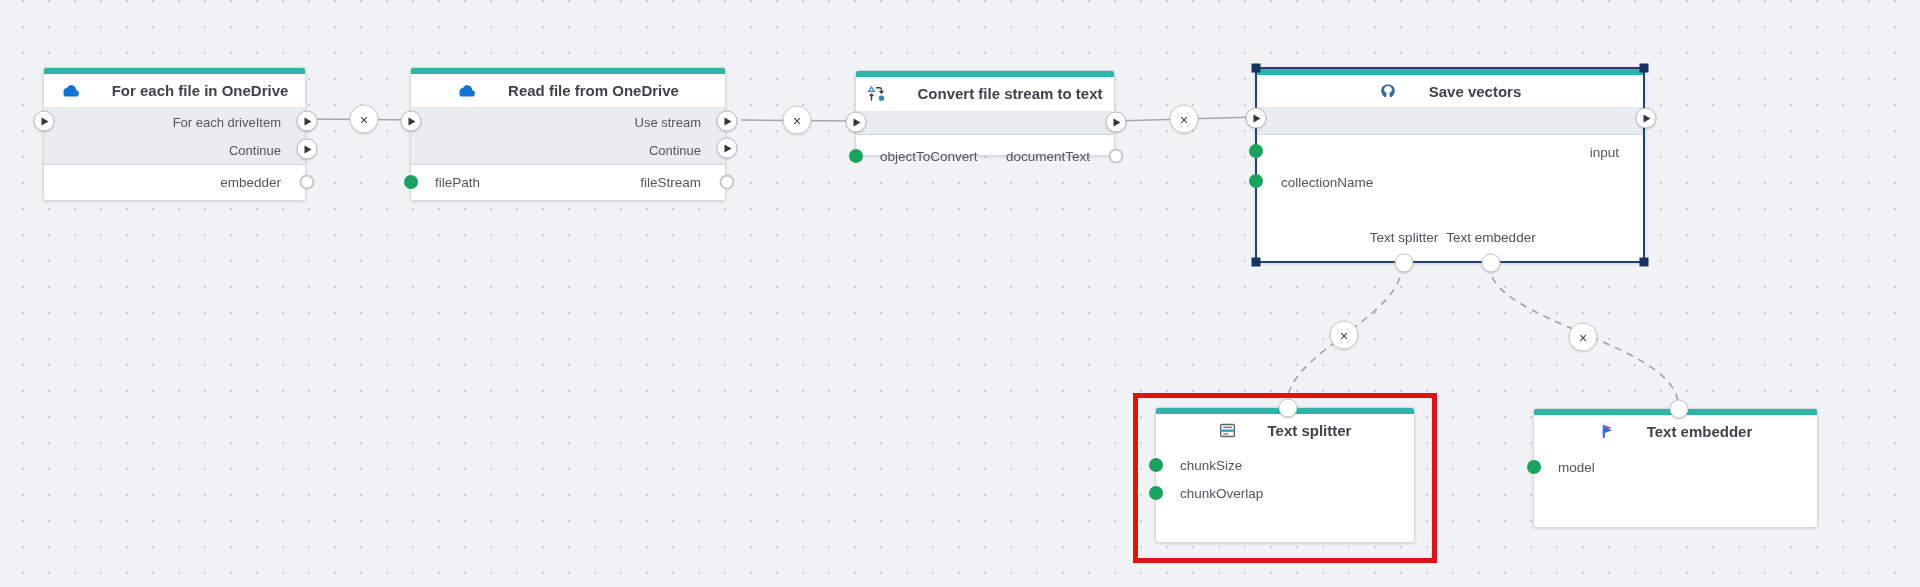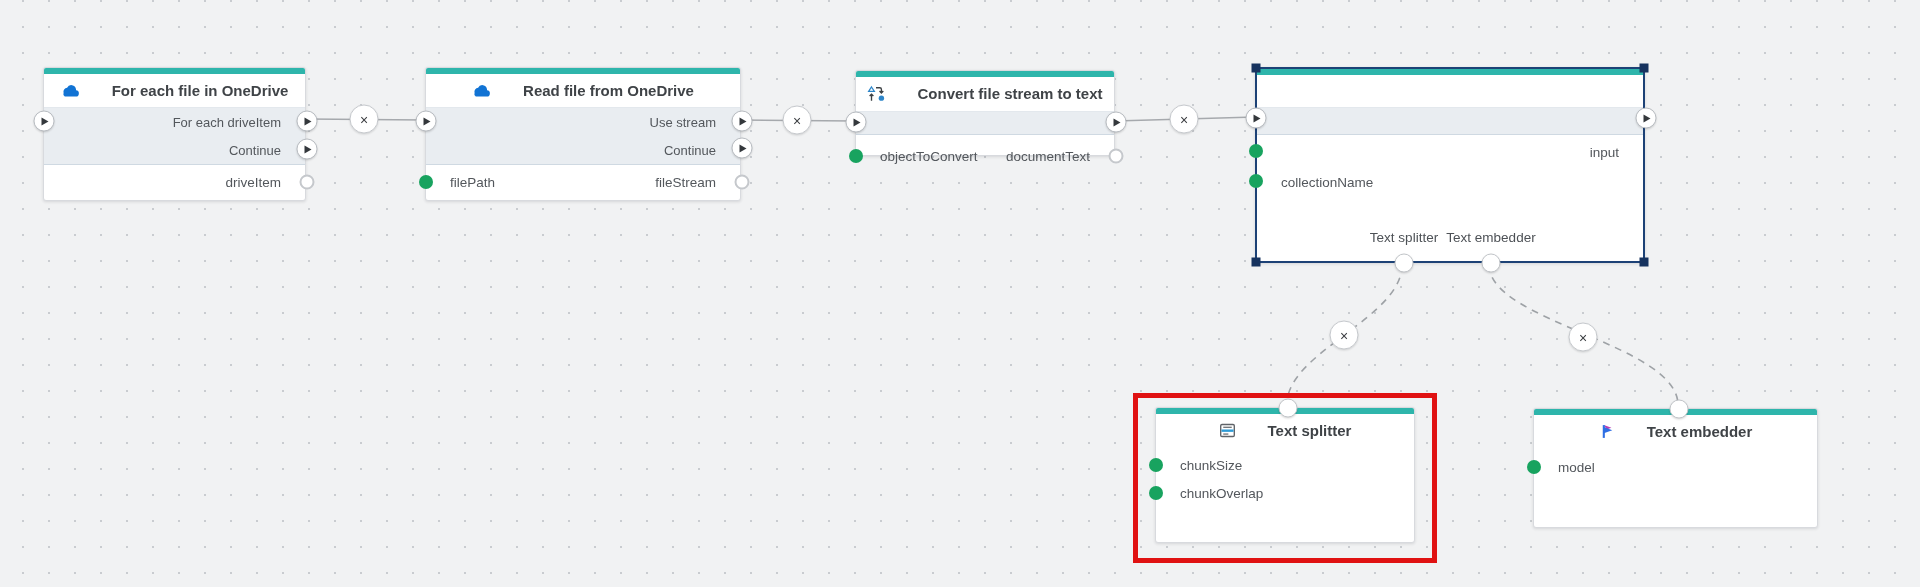--- a/index.html
+++ b/index.html
@@ -86,35 +86,35 @@
     </div>
     <div class="band" style="top:39px;height:56px;">
       <div class="brow">
           <span>For each driveItem</span>
         </div>
       <div class="brow">
           <span>Continue</span>
         </div>
     </div>
     <div class="drow right" style="top:100px;">
-      <span>driveItem</span>
+      <span>embedder</span>
     </div>
     <div class="pcircle" style="left:0;top:53px;">
         <span class="tri"></span>
       </div>
     <div class="pcircle" style="left:263px;top:53px;">
         <span class="tri"></span>
       </div>
     <div class="pcircle" style="left:263px;top:81px;">
         <span class="tri"></span>
       </div>
     <div class="pempty" style="left:263px;top:114px;"></div>
   </div>
 
-  <div class="node" style="left:425px;top:67px;width:316px;height:134px;">
+  <div class="node" style="left:410px;top:67px;width:316px;height:134px;">
     <div class="accent"></div>
     <div class="hdr">
       <span class="nicon">
         <svg width="19" height="13" viewBox="0 0 20 13">
             <path d="M15.8 5.1A5 5 0 0 0 6.4 3.6 4.2 4.2 0 0 0 2.7 8.9 3.4 3.4 0 0 0 4 12.9h11.2a3.3 3.3 0 0 0 .6-6.6z" fill="#1173d4"></path>
           </svg>
       </span>
       <span class="ntitle">Read file from OneDrive</span>
     </div>
     <div class="band" style="top:39px;height:56px;text-align:center;">
@@ -165,20 +165,29 @@
       </div>
     <div class="pcircle" style="left:260px;top:51px;">
         <span class="tri"></span>
       </div>
     <div class="pgreen" style="left:0;top:85px;"></div>
     <div class="pempty" style="left:260px;top:85px;"></div>
   </div>
 
   <div class="node selected" style="left:1255px;top:67px;width:390px;height:196px;">
     <div class="accent"></div>
+    <div class="hdr">
+      <span class="nicon">
+        <svg width="18" height="18" viewBox="0 0 24 24">
+          <path fill="#3f6999" d="M12 2c5.5 0 9 3.4 9 8.2 0 3.4-1.6 6.3-3.6 7.8-.8.6-1.7.9-2.4.7-.5-.2-.8-.6-.8-1.3v-2.2c0-.8-.2-1.3-.7-1.7.6-.2 1.2-.4 1.7-.8 1.2-.9 1.9-2.4 1.9-4C17.1 5.6 14.9 4 12 4S6.9 5.6 6.9 8.7c0 1.6.7 3.1 1.9 4 .5.4 1.1.6 1.7.8-.5.4-.7.9-.7 1.7v2.2c0 .7-.3 1.1-.8 1.3-.7.2-1.6-.1-2.4-.7C4.6 16.5 3 13.6 3 10.2 3 5.4 6.5 2 12 2z"></path>
+          <circle cx="9.6" cy="8" r="1" fill="#fff"></circle>
+        </svg>
+      </span>
+      <span class="ntitle">Save vectors</span>
+    </div>
     <div class="band" style="top:38px;height:26px;"></div>
     <div class="drow" style="top:69px;justify-content:flex-end;">
       <span>input</span>
     </div>
     <div class="drow" style="top:99px;">
       <span>collectionName</span>
     </div>
     <span class="deplabel" style="left:147px;top:161px;">Text splitter</span>
     <span class="deplabel" style="left:234px;top:161px;">Text embedder</span>
     <div class="pcircle" style="left:-1px;top:49px;">

